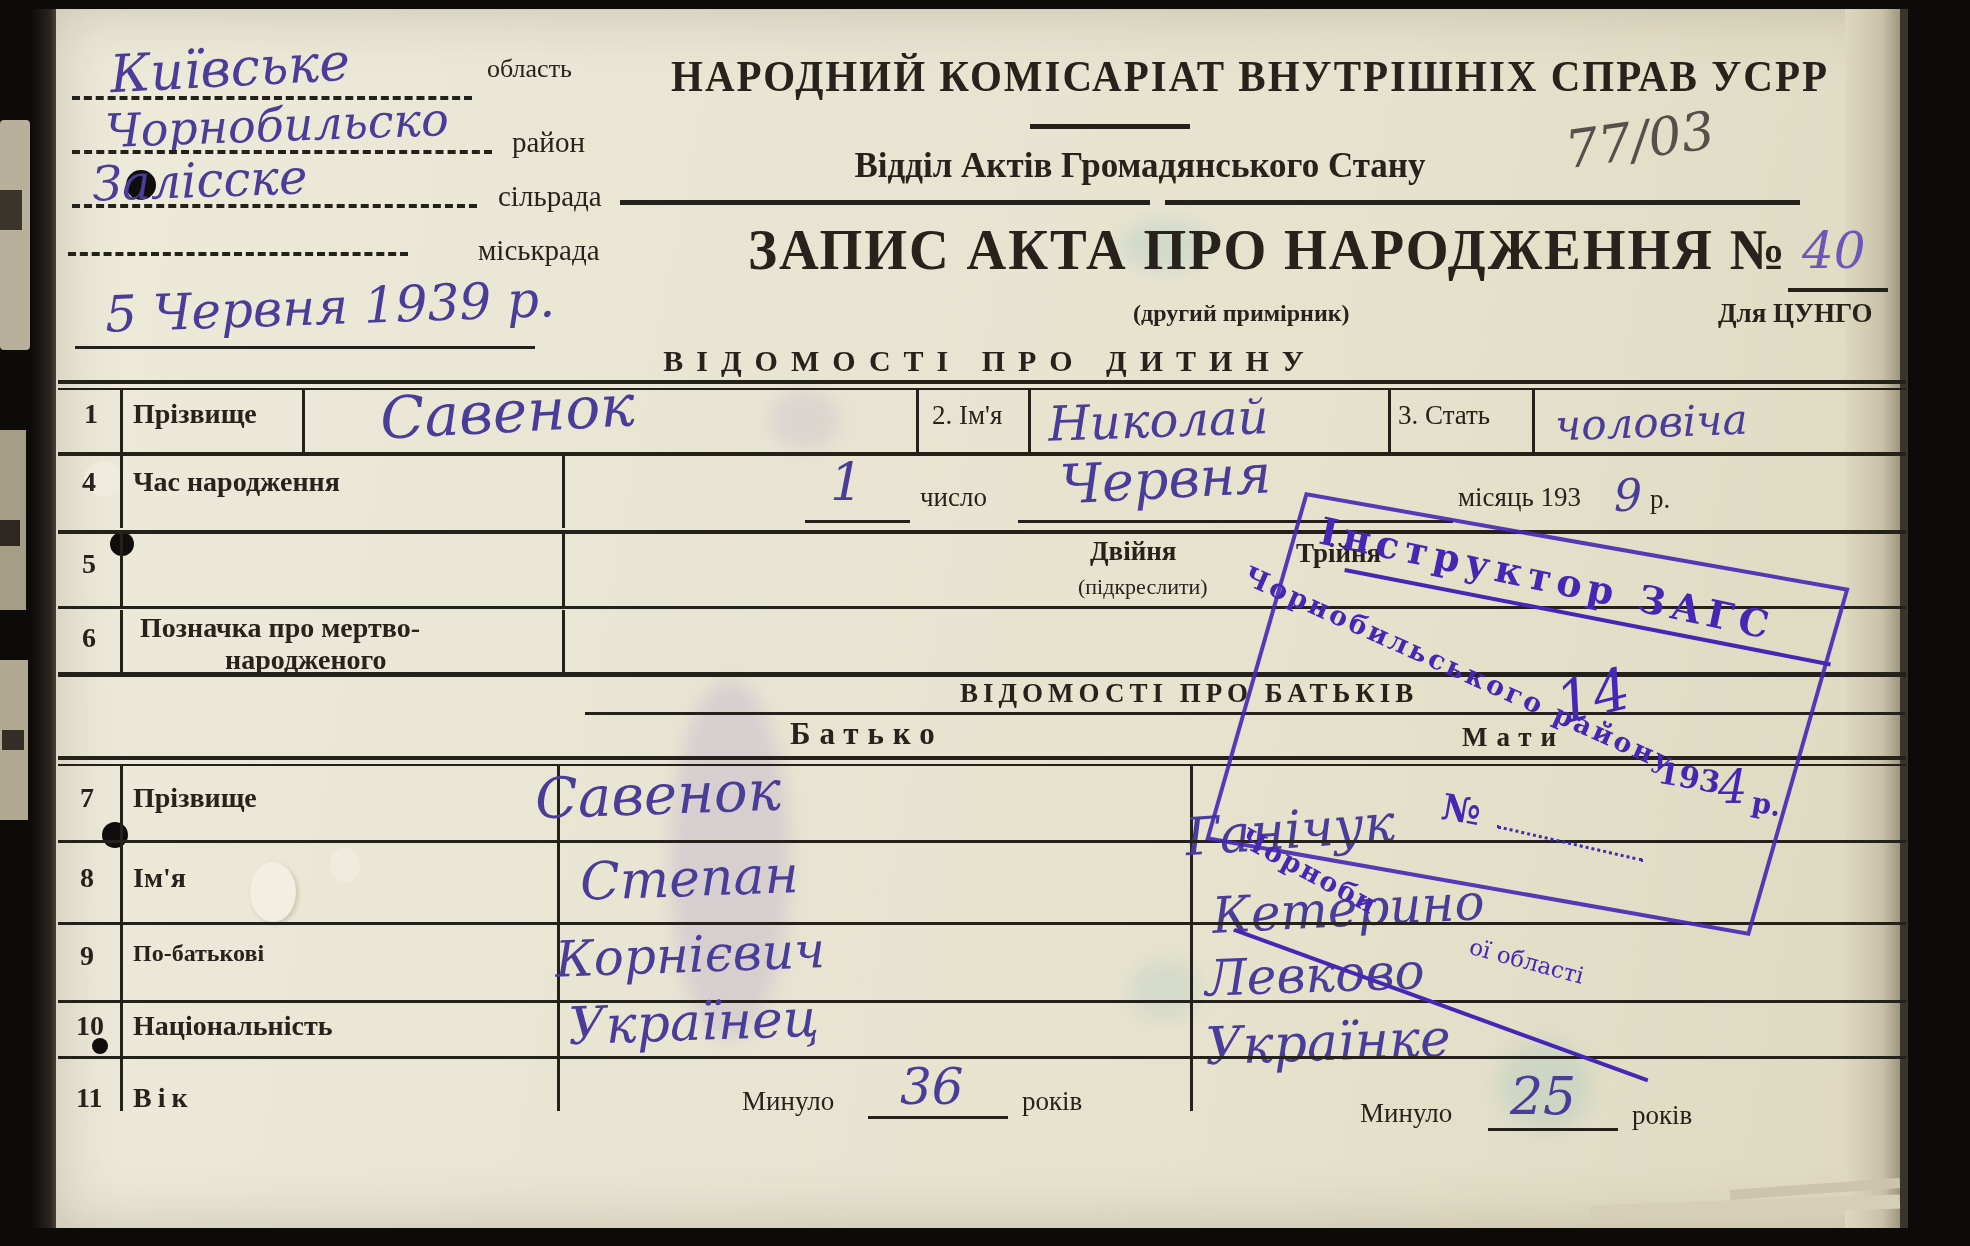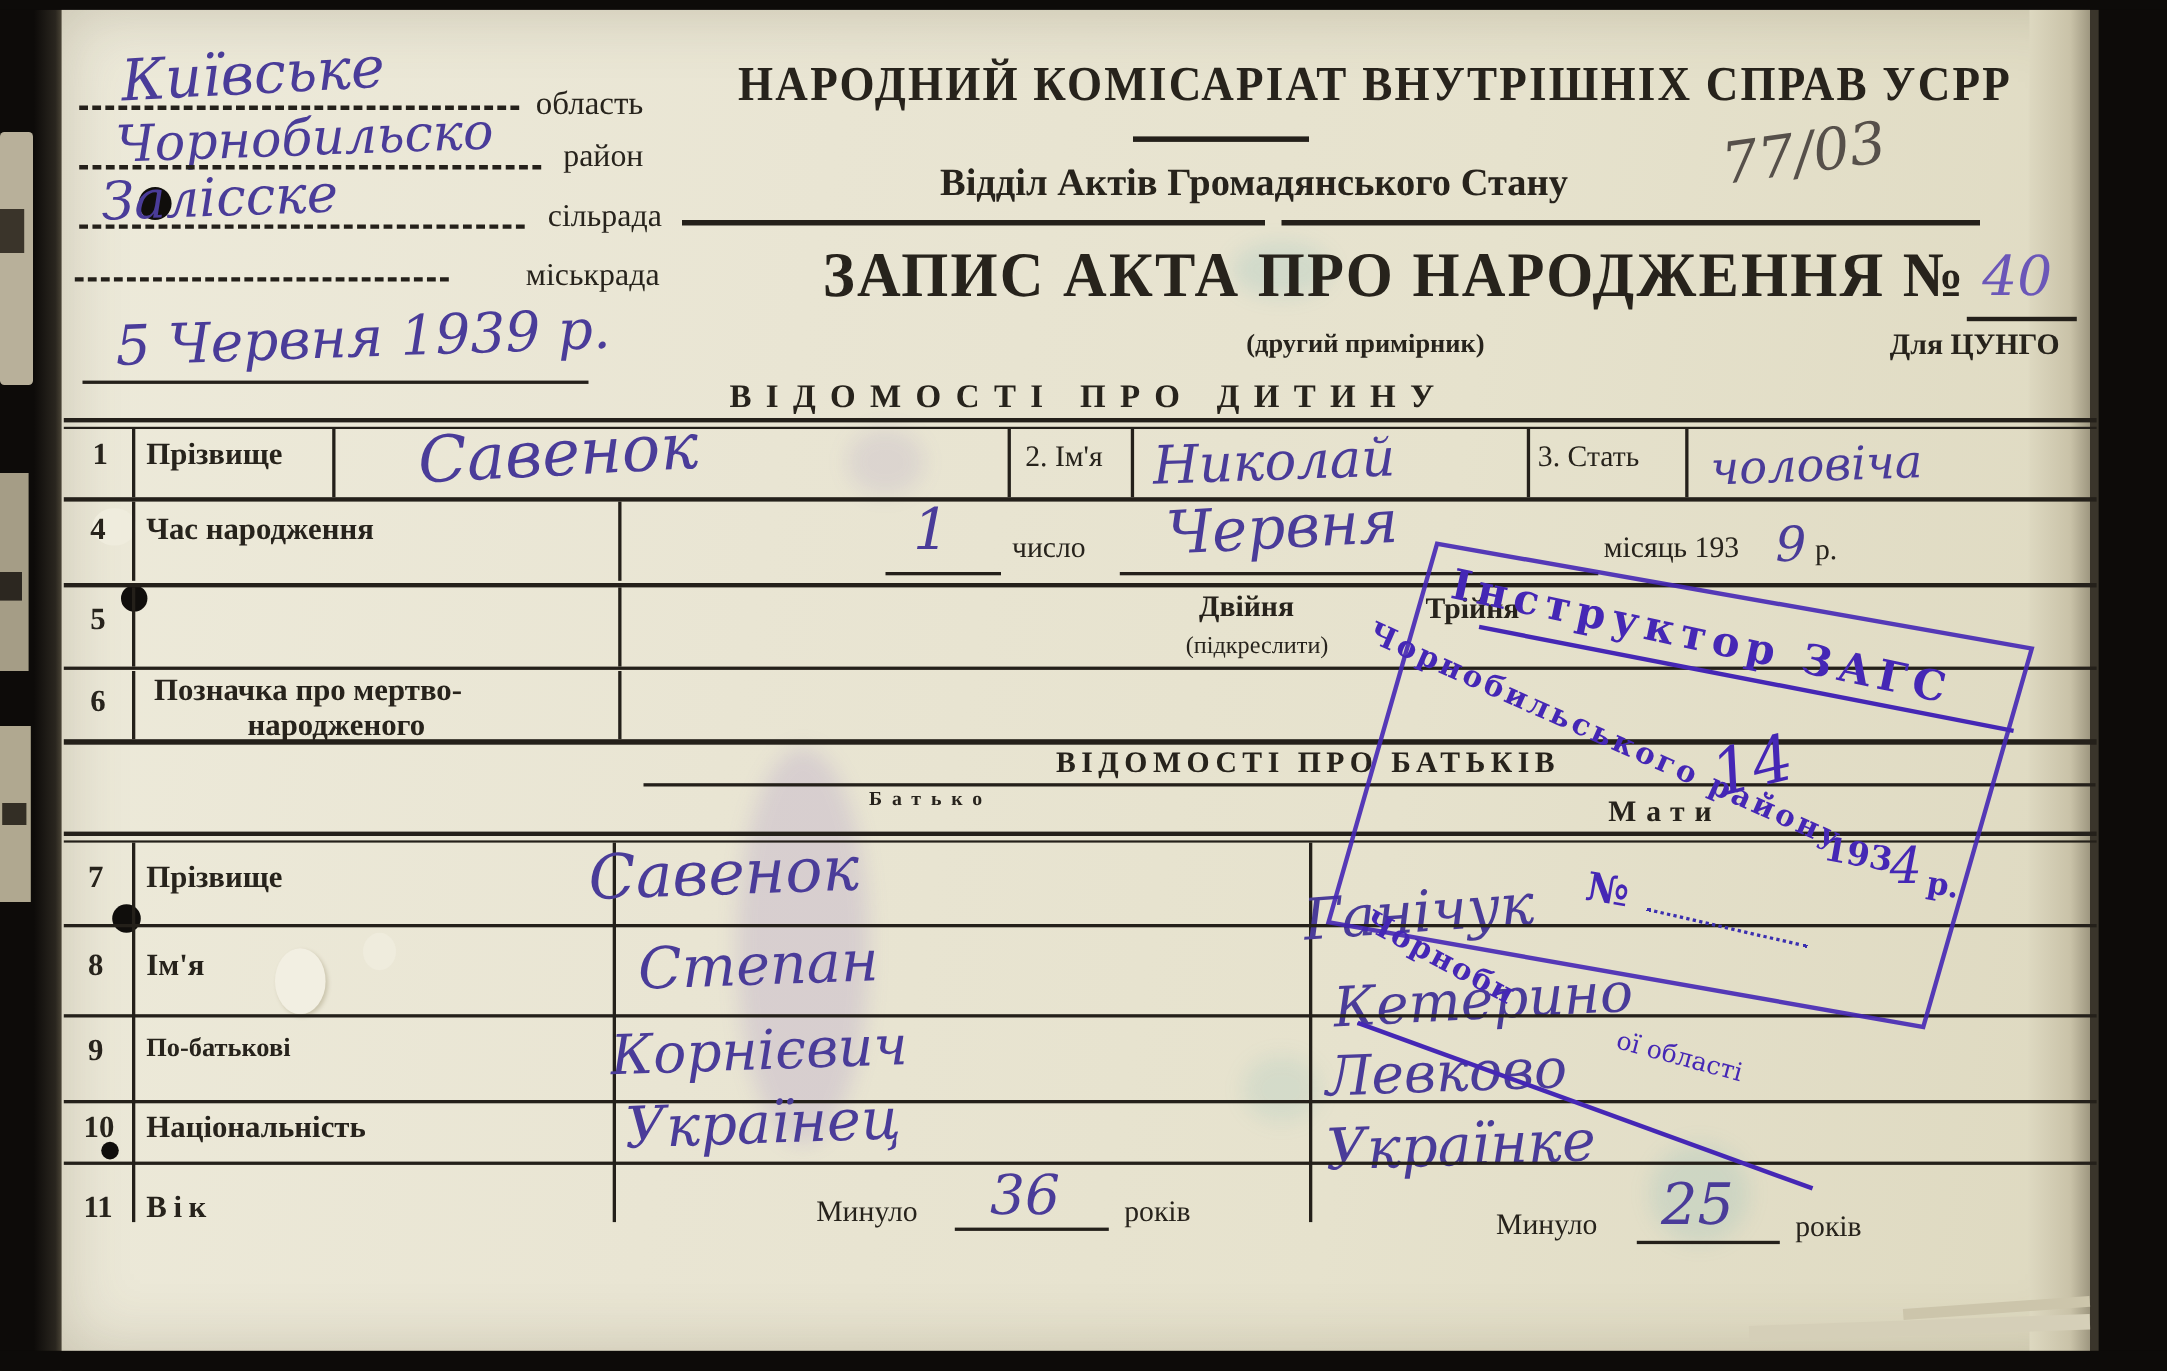--- a/index.html
+++ b/index.html
@@ -52,21 +52,21 @@
   <div class="abs" style="left:84px;top:462px;width:40px;height:34px;background:#efecdd;border-radius:50%;"></div>
 
   <div class="smudge" style="left:670px;top:680px;width:120px;height:360px;background:rgba(110,80,190,.14);"></div>
   <div class="smudge" style="left:770px;top:390px;width:70px;height:60px;background:rgba(110,80,190,.10);"></div>
   <div class="smudge" style="left:1120px;top:220px;width:90px;height:50px;background:rgba(60,160,170,.12);"></div>
   <div class="smudge" style="left:1500px;top:1040px;width:90px;height:90px;background:rgba(60,160,170,.12);"></div>
   <div class="smudge" style="left:1130px;top:960px;width:70px;height:60px;background:rgba(60,160,170,.10);"></div>
 
   <div class="abs hw" style="left:110px;top:38px;font-size:52px;transform:rotate(-3deg);">Київське</div>
   <div class="dash" style="left:72px;top:96px;width:400px;"></div>
-  <div class="abs prt" style="left:487px;top:78px;font-size:30px;font-weight:400;">область</div>
+  <div class="abs prt" style="left:487px;top:54px;font-size:26px;font-weight:400;">область</div>
 
   <div class="abs hw" style="left:105px;top:98px;font-size:46px;transform:rotate(-2deg);">Чорнобильско</div>
   <div class="dash" style="left:72px;top:150px;width:420px;"></div>
   <div class="abs prt" style="left:512px;top:126px;font-size:29px;font-weight:400;">район</div>
 
   <div class="abs hw" style="left:92px;top:152px;font-size:48px;transform:rotate(-2deg);">Залісске</div>
   <div class="dash" style="left:72px;top:204px;width:405px;"></div>
   <div class="abs prt" style="left:498px;top:180px;font-size:29px;font-weight:400;">сільрада</div>
 
   <div class="dash" style="left:68px;top:252px;width:340px;"></div>
@@ -132,21 +132,21 @@
 
   <div class="abs prt" style="left:82px;top:622px;font-size:28px;">6</div>
   <div class="abs prt" style="left:140px;top:612px;font-size:28px;">Позначка про мертво-</div>
   <div class="abs prt" style="left:225px;top:644px;font-size:28px;">народженого</div>
   <div class="rule" style="left:120px;top:610px;width:3px;height:62px;"></div>
   <div class="rule" style="left:562px;top:610px;width:3px;height:62px;"></div>
   <div class="rule" style="left:58px;top:672px;width:1848px;height:5px;"></div>
 
   <div class="abs prt nowrap" style="left:960px;top:678px;font-size:27px;letter-spacing:5px;">ВІДОМОСТІ ПРО БАТЬКІВ</div>
   <div class="rule" style="left:585px;top:712px;width:1320px;height:3px;"></div>
-  <div class="abs prt nowrap" style="left:790px;top:716px;font-size:18px;letter-spacing:9px;">Батько</div>
+  <div class="abs prt nowrap" style="left:790px;top:716px;font-size:31px;letter-spacing:9px;">Батько</div>
   <div class="abs prt nowrap" style="left:1462px;top:722px;font-size:27px;letter-spacing:9px;">Мати</div>
   <div class="rule" style="left:58px;top:756px;width:1848px;height:4px;"></div>
   <div class="rule" style="left:58px;top:764px;width:1848px;height:2px;"></div>
 
   <div class="rule" style="left:120px;top:766px;width:3px;height:345px;"></div>
   <div class="rule" style="left:557px;top:766px;width:3px;height:345px;"></div>
   <div class="rule" style="left:1190px;top:766px;width:3px;height:345px;"></div>
 
   <div class="abs prt" style="left:80px;top:782px;font-size:28px;">7</div>
   <div class="abs prt" style="left:133px;top:782px;font-size:28px;">Прізвище</div>

